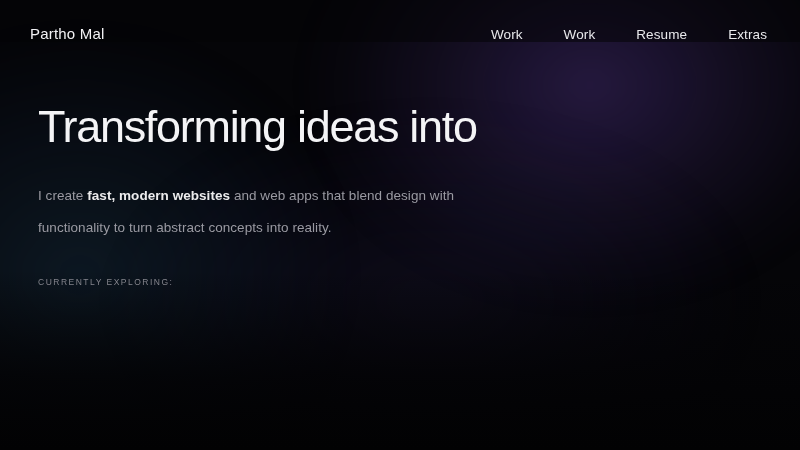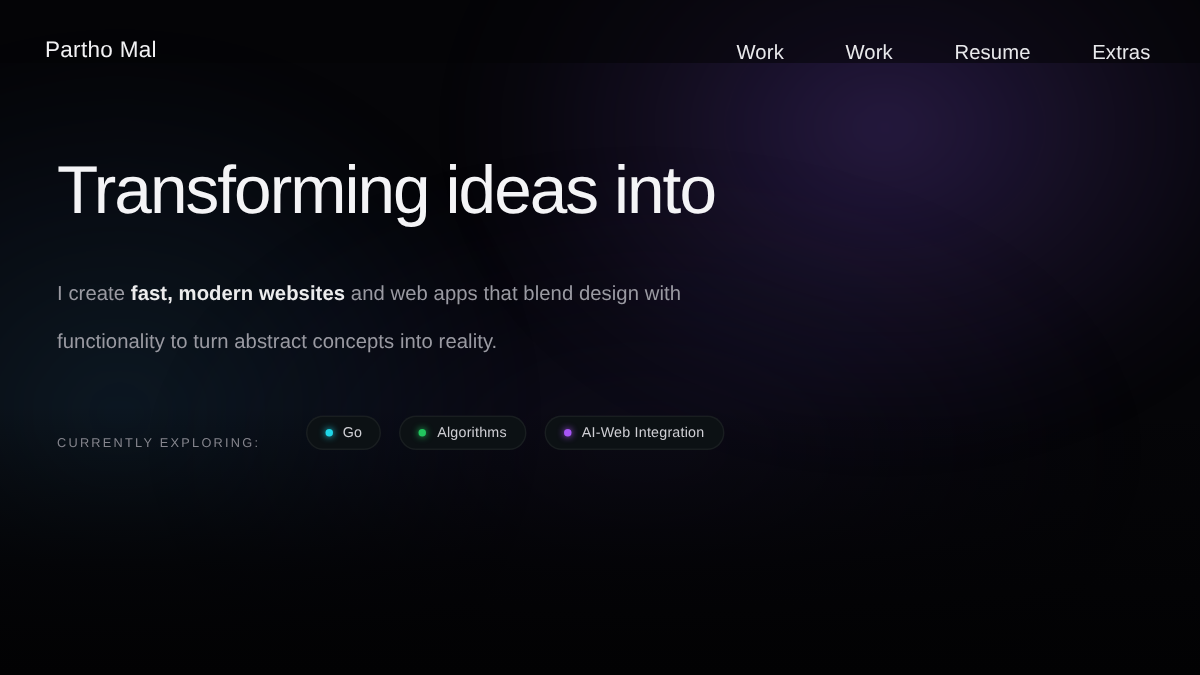--- a/index.html
+++ b/index.html
@@ -202,31 +202,17 @@
     </div>
   </div>
 
   <div class="hero">
     <div class="headline headline-line1">Transforming ideas into</div>
 
     <p class="subtext"><span>I create </span><b>fast, modern websites</b><span> and web apps that blend design with functionality to turn abstract concepts into reality.</span></p>
 
     <div class="exploring">
       <div class="exploring-label">CURRENTLY EXPLORING:</div>
-      <div class="pills">
-        <div class="pill">
-          <span class="pill-dot" style="background: rgb(31, 214, 232); box-shadow: rgb(31, 214, 232) 0px 0px 5px;"></span>
-          <span class="pill-label">Go</span>
-        </div>
-        <div class="pill">
-          <span class="pill-dot" style="background: rgb(34, 197, 94); box-shadow: rgb(34, 197, 94) 0px 0px 5px;"></span>
-          <span class="pill-label">Algorithms</span>
-        </div>
-        <div class="pill">
-          <span class="pill-dot" style="background: rgb(168, 85, 247); box-shadow: rgb(168, 85, 247) 0px 0px 5px;"></span>
-          <span class="pill-label">AI-Web Integration</span>
-        </div>
-      </div>
     </div>
   </div>
 
   <div class="vignette-bottom"></div>
 </div>
 
 </body></html>

